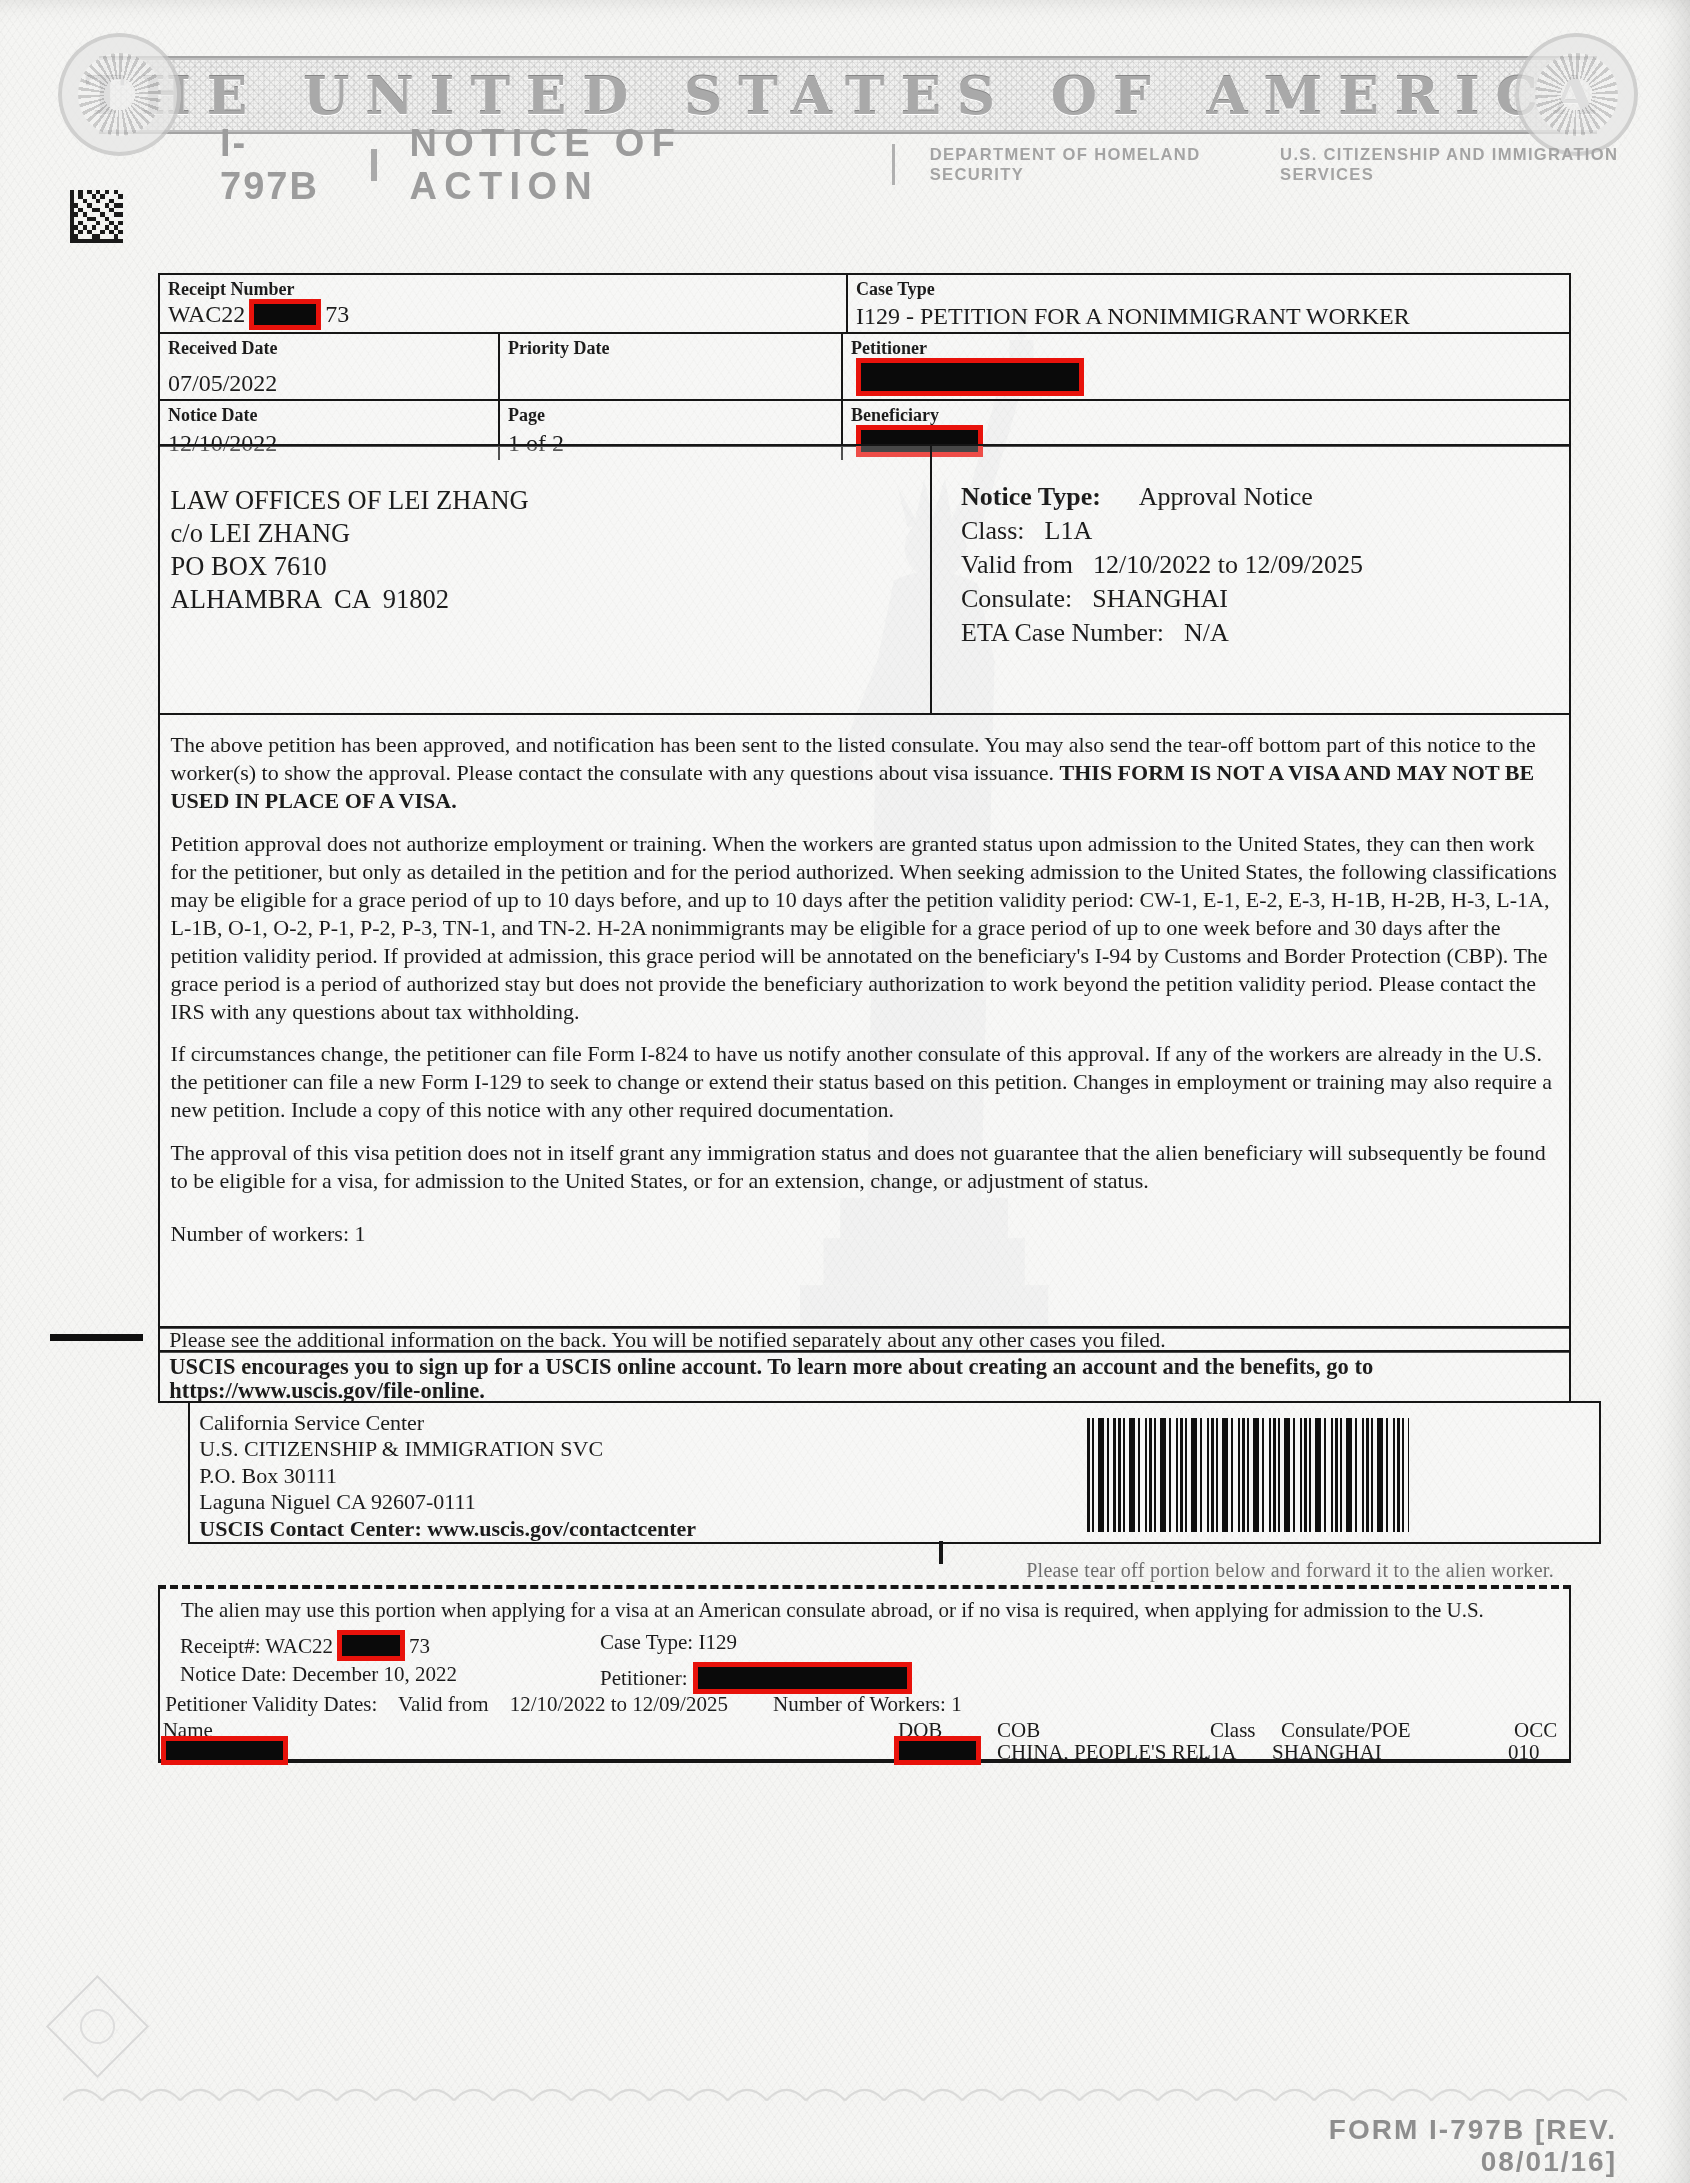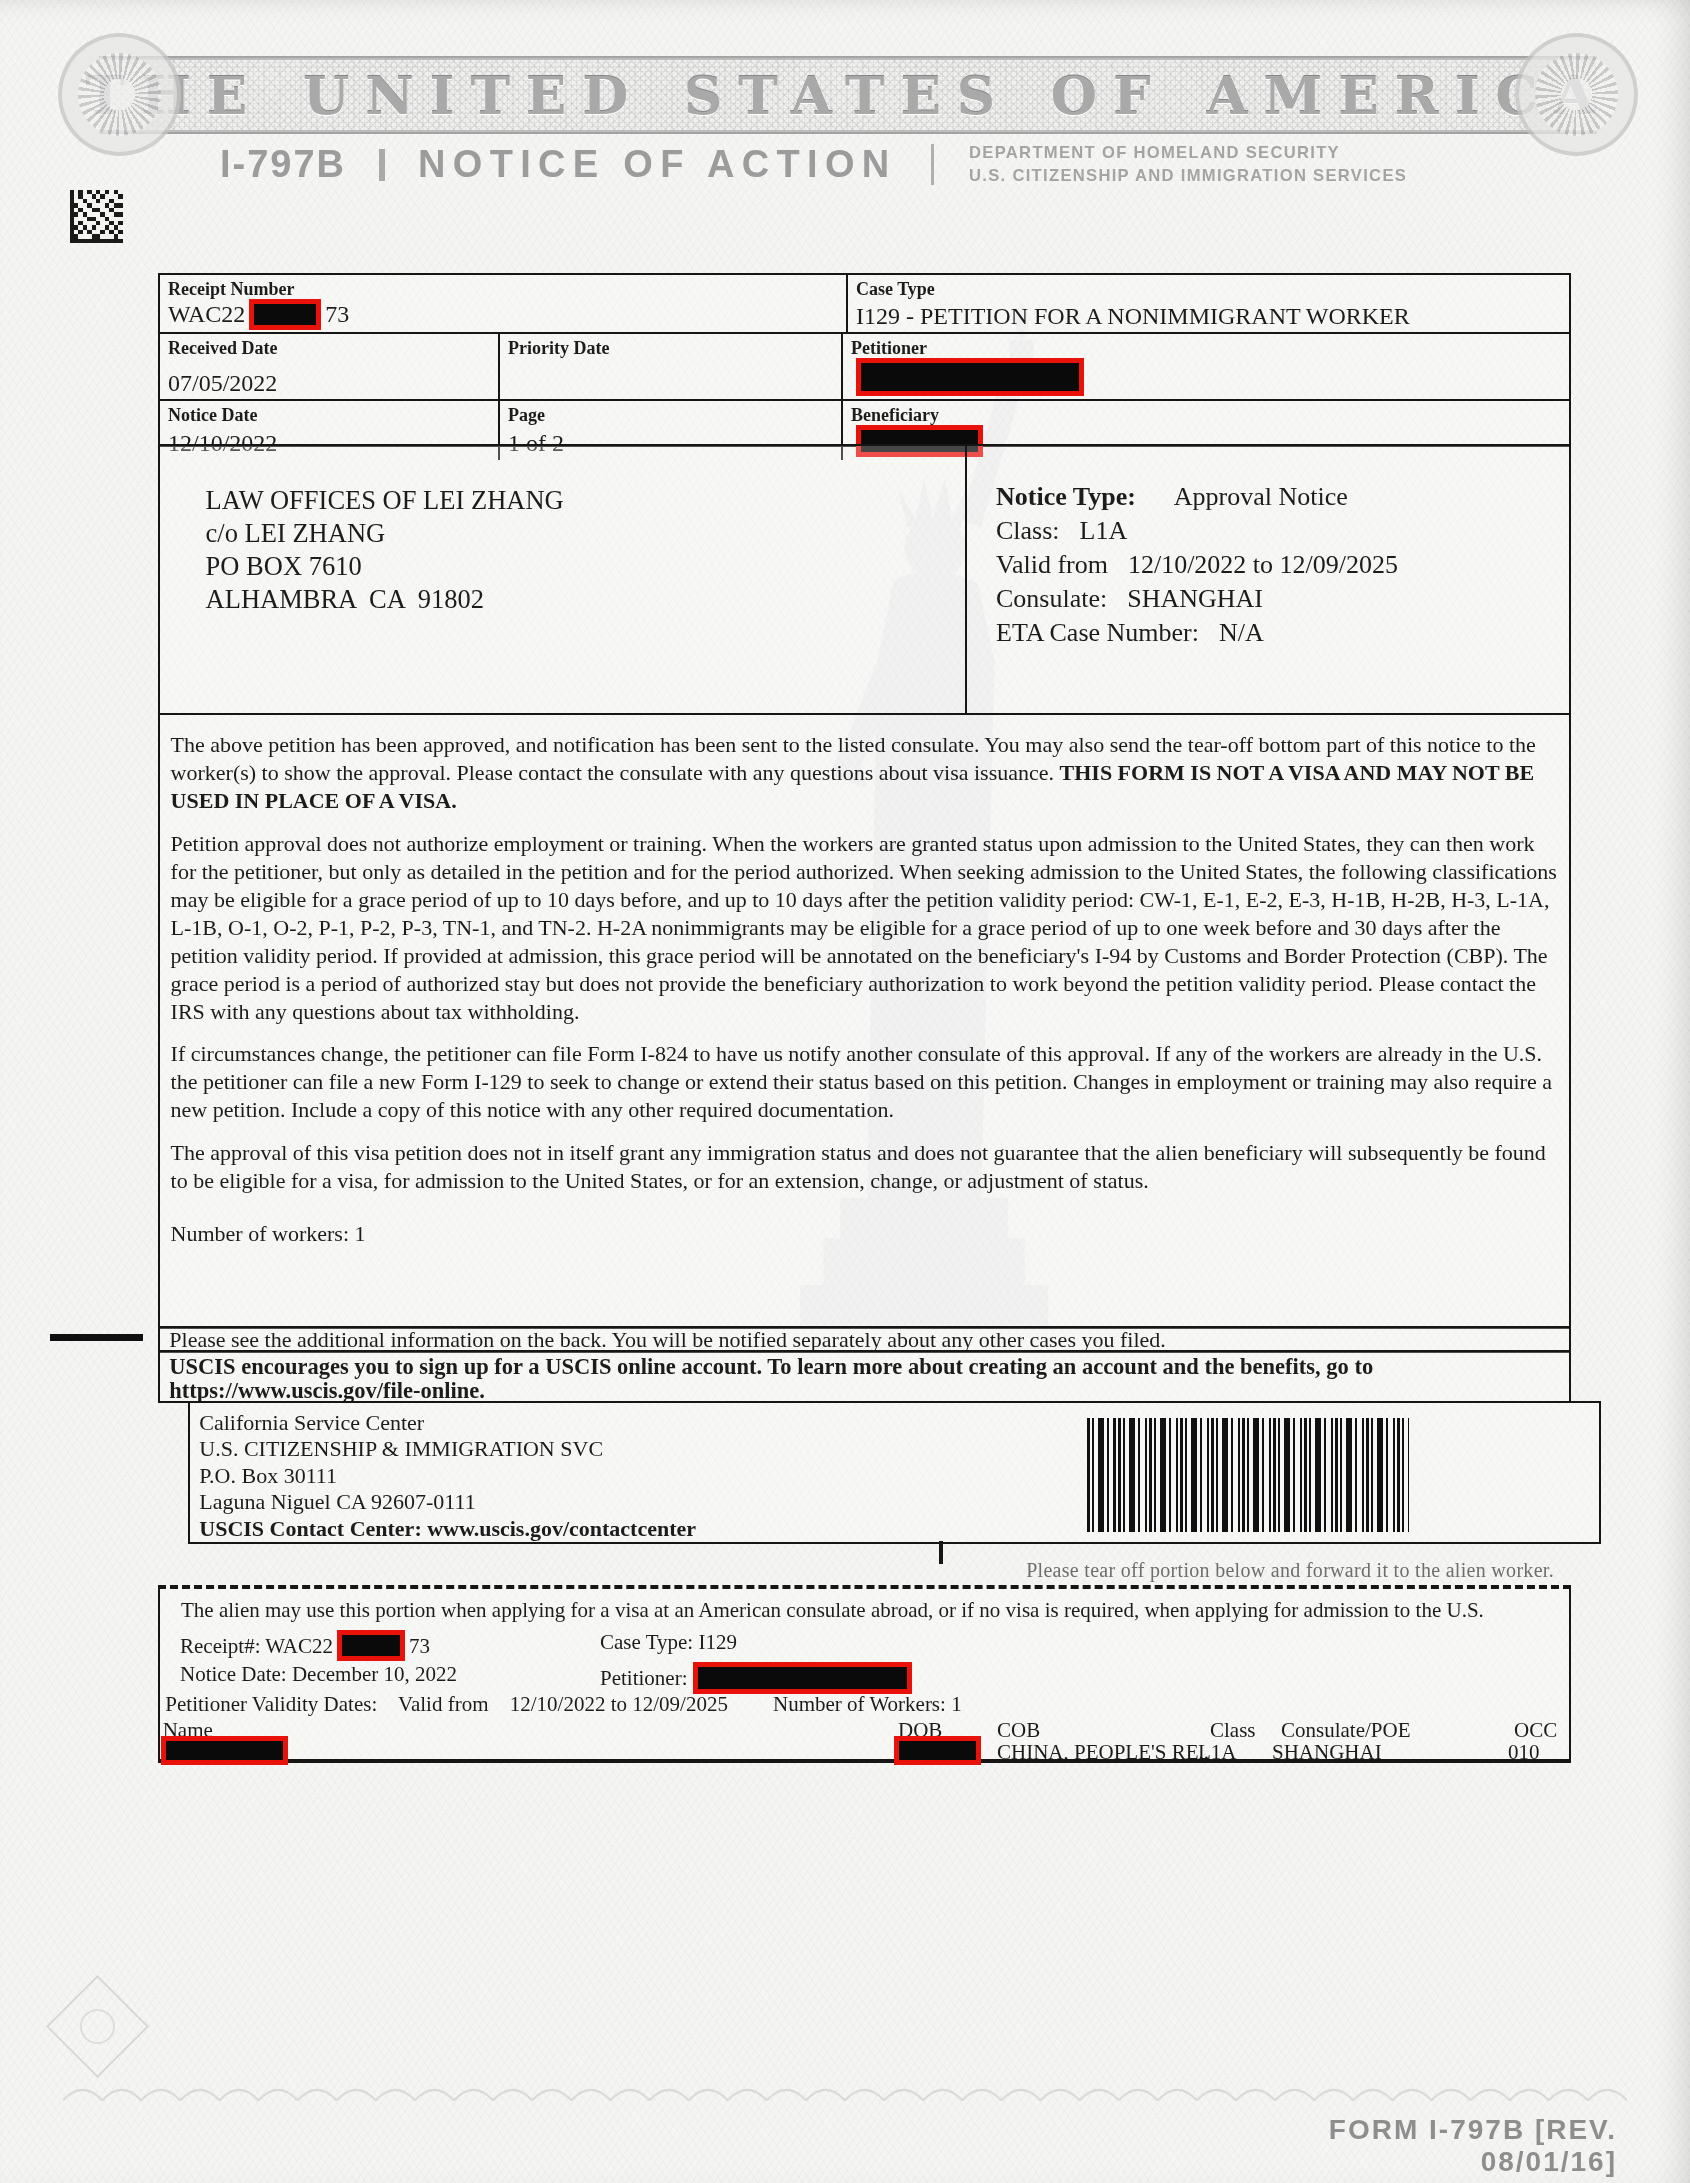--- a/index.html
+++ b/index.html
@@ -31,21 +31,21 @@
       repeating-conic-gradient(#bdbdbd 0 5deg, #f2f2f1 5deg 12deg);
     box-shadow: inset 0 0 0 4px #c4c4c4, inset 0 0 0 20px #e7e7e6;}
   .rosette.left{left:-41px;} .rosette.right{right:-41px;}
   
   .masthead{position:absolute;left:220px;top:138px;height:53px;display:flex;align-items:center;
     font-family:"Liberation Sans", sans-serif;color:#9c9c9c;gap:16px;}
   .form-code{font-size:38px;font-weight:700;letter-spacing:2px;}
   .m-sep1{width:6px;height:32px;background:#aaaaaa;margin:0 17px;}
   .form-name{font-size:38px;font-weight:700;letter-spacing:7.3px;}
   .m-sep2{width:3.3px;height:41px;background:#b0b0b0;margin:0 18.6px;}
-  .agency{display:flex;flex-direction:column;justify-content:center;gap:3.3px;}
+  .agency{display:flex;justify-content:center;gap:3.3px;}
   .agency div{font-size:16.6px;font-weight:700;letter-spacing:1.3px;color:#a4a4a4;}
   
   .datamatrix{position:absolute;left:69px;top:190px;width:54px;height:53px;}
   
   .watermark{position:absolute;left:636px;top:285px;width:583px;height:1074px;opacity:.055;pointer-events:none;}
   
   .bx{position:absolute;left:158px;width:1413px;border:2.7px solid #161616;box-sizing:border-box;background:rgba(255,255,255,.25);}
   
   .case-table{top:273px;height:174px;display:flex;flex-direction:column;}
   .ct-row{display:flex;border-bottom:2.7px solid #161616;flex:1;}
@@ -238,21 +238,21 @@
         <span class="lbl">Page</span>
         <span class="val">1 of 2</span>
       </div>
       <div class="cell w-b">
         <span class="lbl">Beneficiary</span>
         <span class="redact r-beneficiary"></span>
       </div>
     </div>
   </div>
 
-  <div class="bx addr-section" style="top:444px;height:271px;display:flex;padding-left:35px;">
+  <div class="bx addr-section" style="top:444px;height:271px;display:flex;">
     <div class="addr-cell">
       <div>LAW OFFICES OF LEI ZHANG</div>
       <div>c/o LEI ZHANG</div>
       <div>PO BOX 7610</div>
       <div>ALHAMBRA  CA  91802</div>
     </div>
     <div class="notice-cell">
       <div class="nline">
         <span class="nlab bold">Notice Type:</span><span>Approval Notice</span>
       </div>

